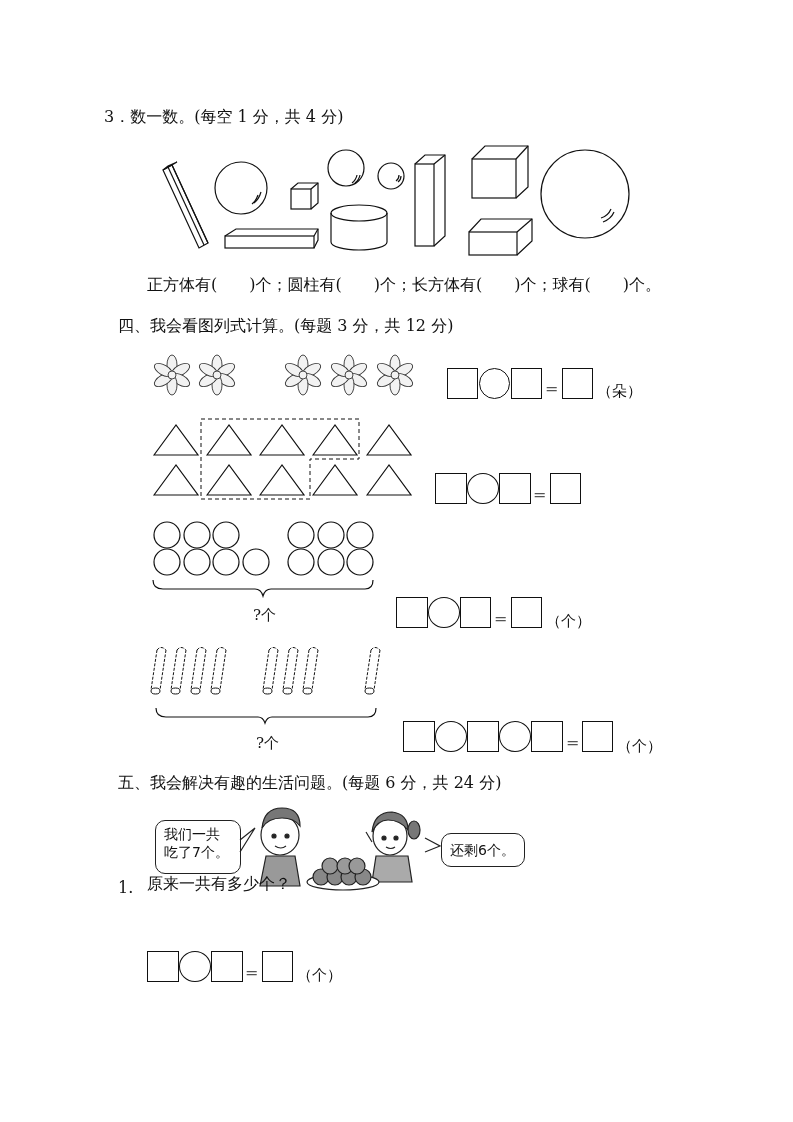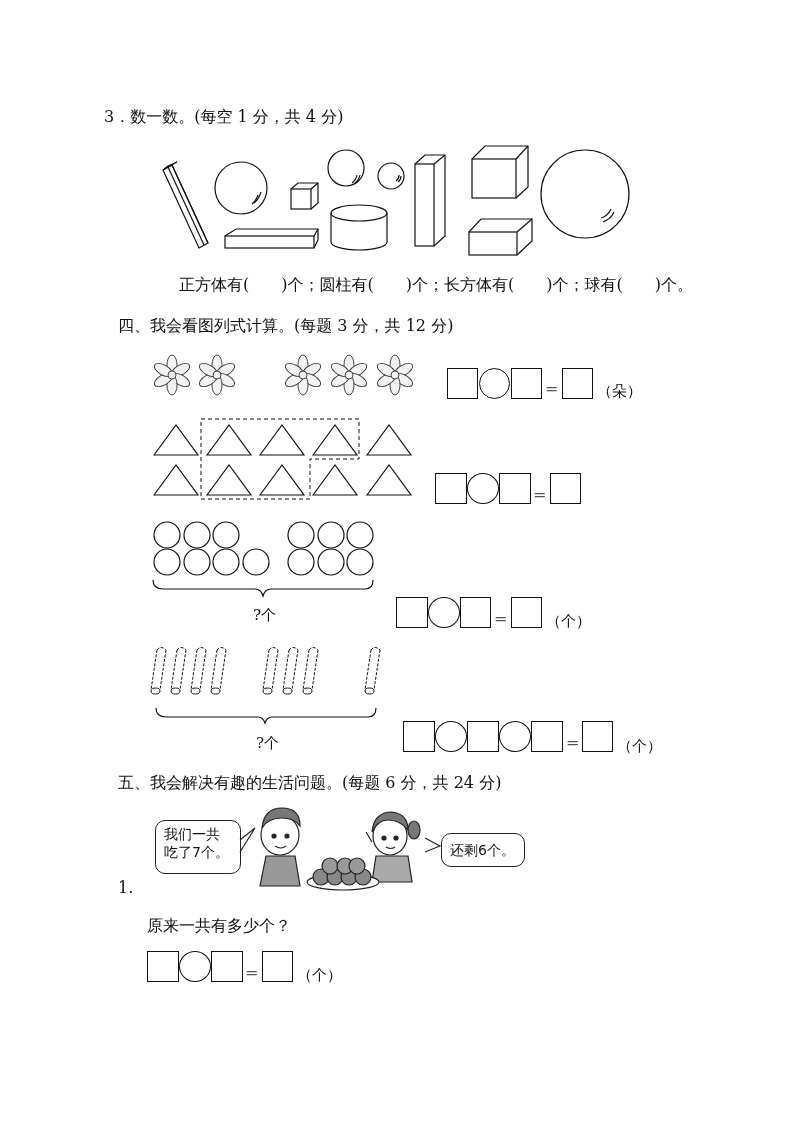--- a/index.html
+++ b/index.html
@@ -62,21 +62,21 @@
     <rect x="469" y="232" width="48" height="23"></rect>
     <polyline points="469,232 481,219 532,219 532,241 517,255"></polyline>
     <line x1="517" y1="232" x2="532" y2="219"></line>
 
     <circle cx="585" cy="194" r="44"></circle>
     <path d="M603,222 q8,-3 11,-10"></path>
     <path d="M601,218 q7,-2 10,-9"></path>
   </g>
 </svg>
 
-<div class="abs txt" style="left:147px;top:275px;margin-left:32px;">正方体有(　　)个；圆柱有(　　)个；长方体有(　　)个；球有(　　)个。</div>
+<div class="abs txt" style="left:147px;top:275px;">正方体有(　　)个；圆柱有(　　)个；长方体有(　　)个；球有(　　)个。</div>
 
 <div class="abs txt" style="left:118px;top:316px;text-align:center;">四、我会看图列式计算。(每题 3 分，共 12 分)</div>
 
 <svg style="left:0;top:0;" width="793" height="420" viewBox="0 0 793 420">
   <defs>
     <g id="flower">
       <g fill="#f2f2f2" stroke="#333" stroke-width="0.9">
         <ellipse cx="0" cy="-10" rx="5" ry="10"></ellipse>
         <ellipse cx="0" cy="-10" rx="5" ry="10" transform="rotate(60)"></ellipse>
         <ellipse cx="0" cy="-10" rx="5" ry="10" transform="rotate(120)"></ellipse>
@@ -215,19 +215,19 @@
     <circle cx="330" cy="866" r="8" fill="#999"></circle>
     <circle cx="345" cy="866" r="8" fill="#999"></circle>
     <circle cx="357" cy="866" r="8" fill="#999"></circle>
   </g>
 </svg>
 <div class="bubble" style="left:441px;top:833px;width:84px;height:34px;padding-top:7px;">
   <div>还剩6个。</div>
 </div>
 <div class="abs txt" style="left:118px;top:878px;">1.</div>
 
-<div class="abs txt" style="left:147px;top:916px;">原来一共有多少个？</div>
+<div class="abs txt" style="left:147px;top:874px;">原来一共有多少个？</div>
 <div class="box" style="left:147px;top:951px;width:32px;height:31px;"></div>
 <div class="circ" style="left:179px;top:951px;width:32px;height:31px;"></div>
 <div class="box" style="left:211px;top:951px;width:32px;height:31px;"></div>
 <div class="eq" style="left:245px;top:965px;">=</div>
 <div class="box" style="left:262px;top:951px;width:31px;height:31px;"></div>
 <div class="unit" style="left:297px;top:966px;">（个）</div>
 
 </body></html>

